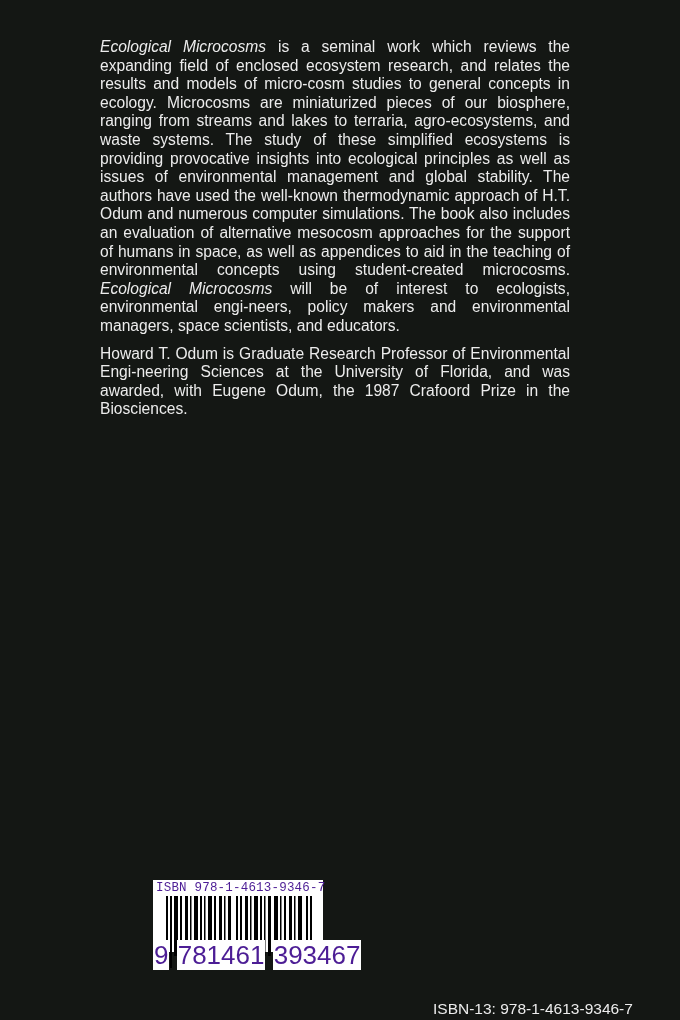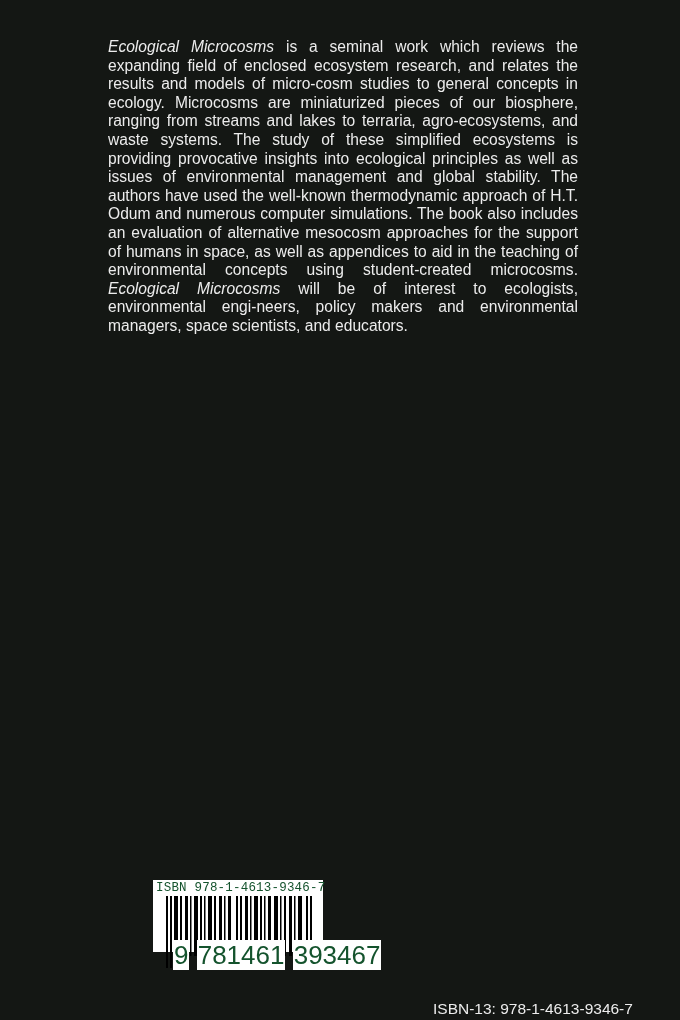--- a/index.html
+++ b/index.html
@@ -1,50 +1,51 @@
 <!DOCTYPE html>
 <html><head>
   <meta charset="utf-8">
   <style>
     html, body { margin: 0; padding: 0; }
     body {
       width: 680px; height: 1020px; background: #141714; position: relative; overflow: hidden;
       font-family: "Liberation Sans", sans-serif; color: #ececec;
     }
     .text-block {
-      position: absolute; left: 108px; top: 38px; width: 470px;
+      position: absolute; left: 100px; top: 38px; width: 470px;
       font-size: 15.6px; line-height: 18.6px; text-align: justify;
     }
     .text-block p { margin: 0 0 9px 0; }
     .text-block em { font-style: italic; }
     .barcode-box {
       position: absolute; left: 153px; top: 880px; width: 170px; height: 72px;
-      background: #ffffff; color: #14532d;
+      background: #ffffff; color: #4c1d95;
     }
     .barcode-isbn {
       position: absolute; left: 3px; top: 1px; font-family: "Liberation Mono", monospace;
       font-size: 12.5px; letter-spacing: 0.2px; white-space: nowrap;
     }
     .barcode-bars {
       position: absolute; left: 13px; top: 16px; width: 150px; height: 72px;
     }
     .barcode-digits {
-      position: absolute; left: 20px; top: 60px; font-size: 26px; letter-spacing: 0px;
+      position: absolute; left: 0; top: 60px; font-size: 26px; letter-spacing: 0px;
       font-family: "Liberation Sans", sans-serif; white-space: nowrap; background: transparent;
     }
     .barcode-digits span { background: #fff; padding: 0 1px; }
     .isbn13 {
       position: absolute; left: 433px; top: 960px; font-size: 15.5px; color: #ececec; margin-top: 40px;
     }
   </style>
 </head>
 <body>
 
 <div class="text-block">
   <p><em>Ecological Microcosms</em><span> is a seminal work which reviews the expanding field of enclosed ecosystem research, and relates the results and models of micro-cosm studies to general concepts in ecology. Microcosms are miniaturized pieces of our biosphere, ranging from streams and lakes to terraria, agro-ecosystems, and waste systems. The study of these simplified ecosystems is providing provocative insights into ecological principles as well as issues of environmental management and global stability. The authors have used the well-known thermodynamic approach of H.T. Odum and numerous computer simulations. The book also includes an evaluation of alternative mesocosm approaches for the support of humans in space, as well as appendices to aid in the teaching of environmental concepts using student-created microcosms. </span><em>Ecological Microcosms</em><span> will be of interest to ecologists, environmental engi-neers, policy makers and environmental managers, space scientists, and educators.</span></p>
+  <p>Howard T. Odum is Graduate Research Professor of Environmental Engi-neering Sciences at the University of Florida, and was awarded, with Eugene Odum, the 1987 Crafoord Prize in the Biosciences.</p>
 </div>
 
 <div class="barcode-box">
   <div class="barcode-isbn">ISBN 978-1-4613-9346-7</div>
   <svg class="barcode-bars" viewBox="0 0 150 72" preserveAspectRatio="none">
     <g fill="#000">
       <rect x="0" y="0" width="2" height="72"></rect>
         <rect x="4" y="0" width="2" height="72"></rect>
       <rect x="8" y="0" width="4" height="60"></rect>
         <rect x="14" y="0" width="2" height="60"></rect>

